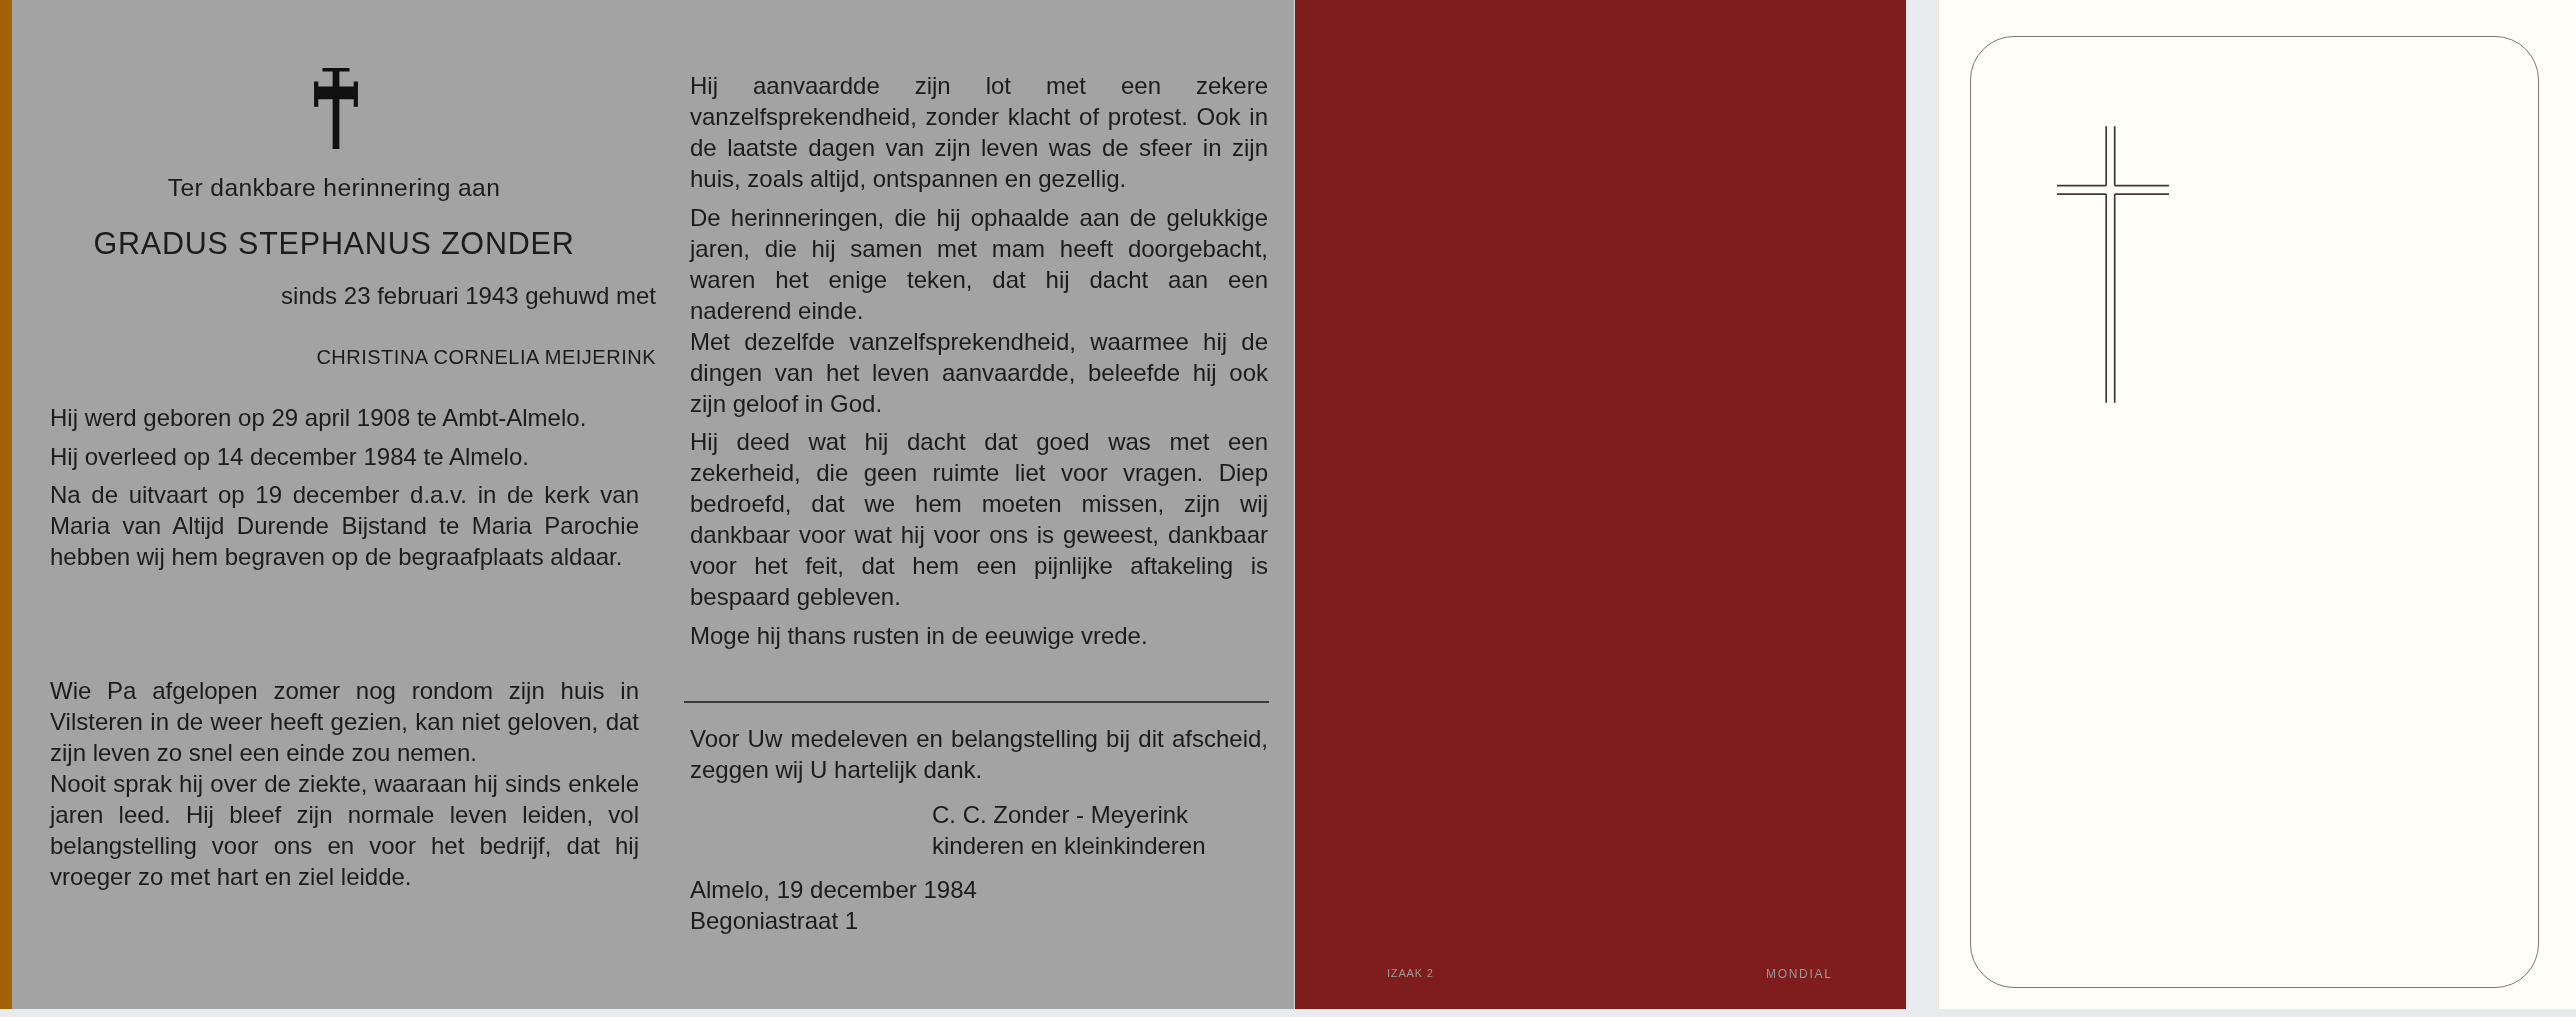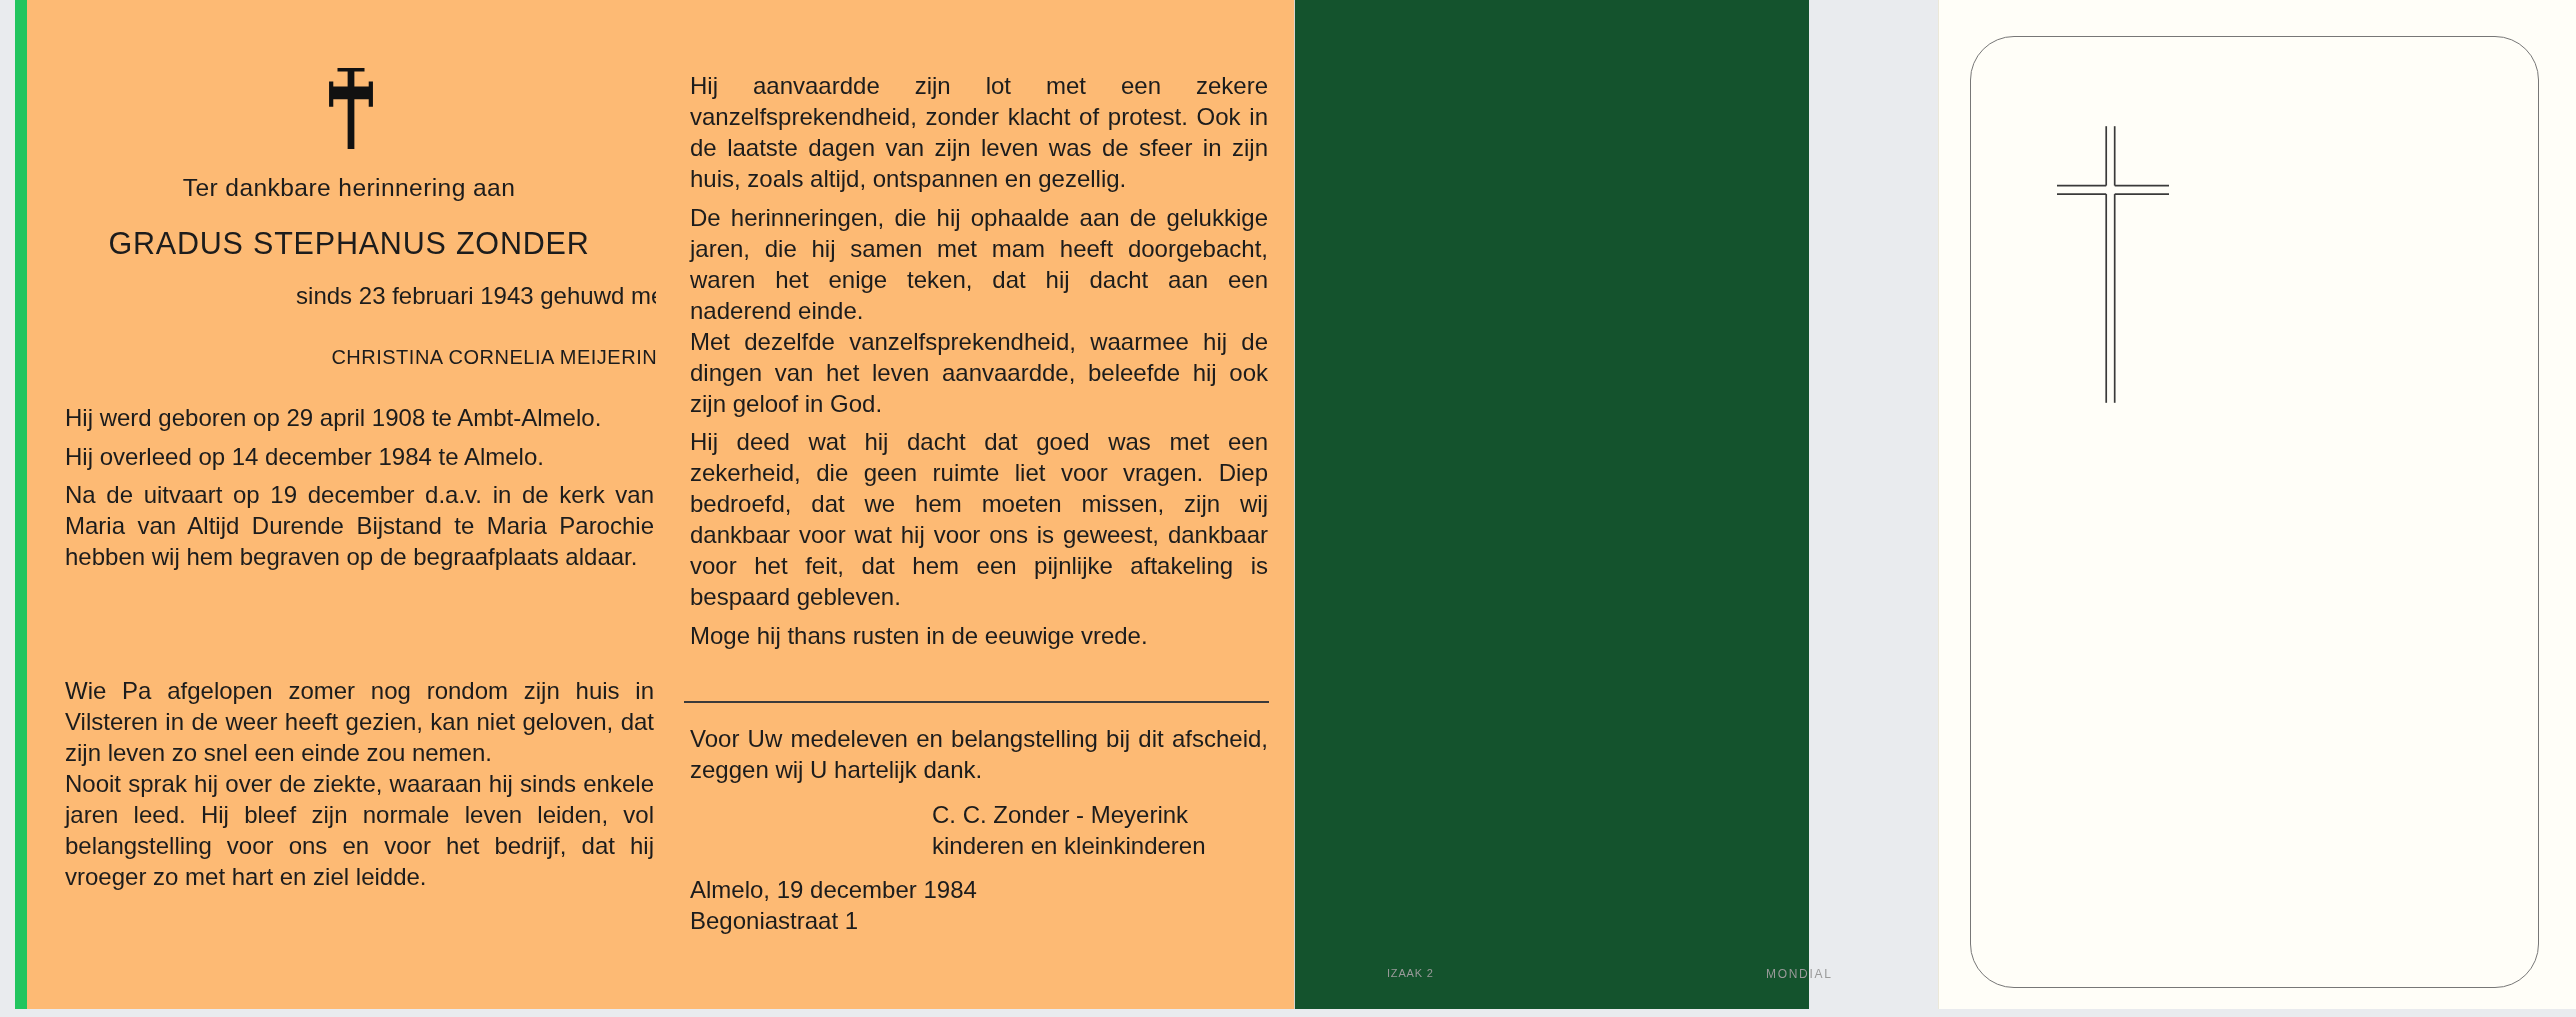--- a/index.html
+++ b/index.html
@@ -5,25 +5,25 @@
     html, body { margin: 0; padding: 0; }
     body {
       width: 2576px; height: 1018px; overflow: hidden;
       background: #e9ebee;
       font-family: "Liberation Sans", sans-serif;
       color: #1c1c1c;
       position: relative;
     }
     .panel {
       position: absolute; top: 0; height: 1009px;
-      background: #fdba74;
+      background: #a3a3a3;
     }
-    #p1 { left: 0; width: 656px; border-left: 12px solid #22c55e; box-sizing: border-box; margin-left: 15px; }
+    #p1 { left: 0; width: 656px; border-left: 12px solid #a16207; box-sizing: border-box; }
     #p2 { left: 656px; width: 638px; }
-    #p3 { left: 1294px; width: 515px; background: #14532d; border-left: 1.7px solid #d6d6d0; box-sizing: border-box; }
+    #p3 { left: 1294px; width: 612px; background: #7f1d1d; border-left: 1.7px solid #d6d6d0; box-sizing: border-box; }
     #p4 { left: 1938px; width: 638px; background: #fffef8; border-left: 0.8px solid #ece8d8; box-sizing: border-box; }
 
     
     .top-cross { position:absolute; left:301px; top:68px; width:46px; height:81px; }
     .center-line { position:absolute; left:0; width:644px; text-align:center; }
     .intro { top:174px; font-size:24.6px; letter-spacing:0.4px; }
     .name { top:226px; font-size:30.5px; letter-spacing:0.8px; }
     .married { top:282px; font-size:24px;text-align:right; }
     .spouse { top:346px; font-size:20px; letter-spacing:0.5px;text-align:right; }
 

